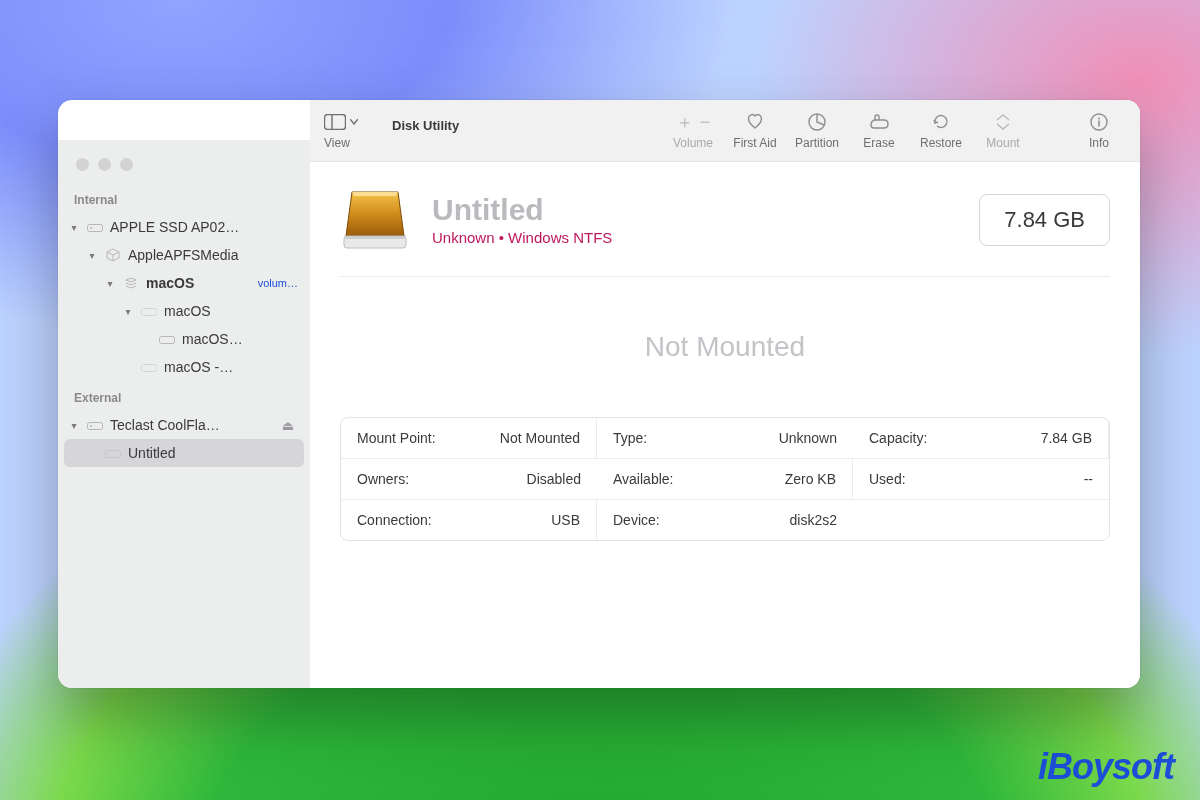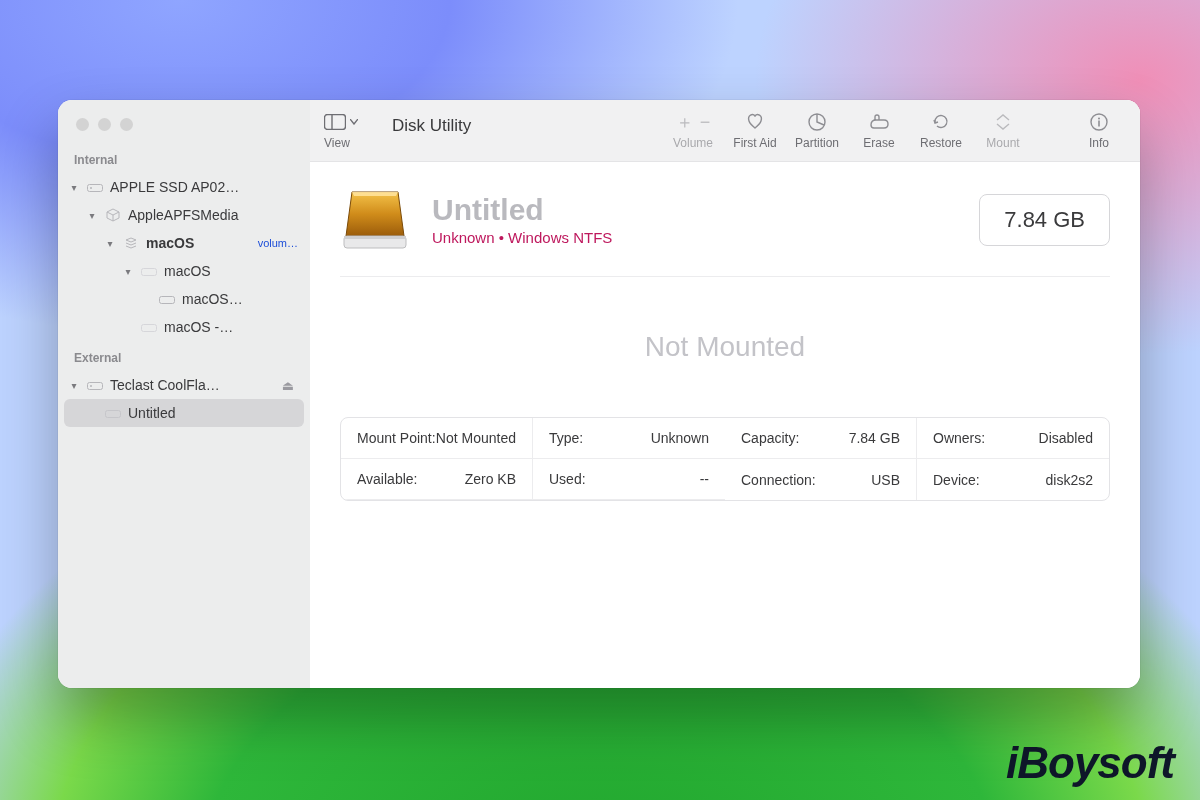--- a/index.html
+++ b/index.html
@@ -8,32 +8,32 @@
   .wallpaper {
     position: absolute; inset: 0;
     background:
       radial-gradient(900px 540px at 15% 0%, #8fa5ff 0%, #7c8dfb 30%, rgba(124,141,251,0) 62%),
       radial-gradient(700px 500px at 95% 10%, #f08fb7 0%, rgba(240,143,183,0) 55%),
       radial-gradient(1000px 700px at 50% 110%, #21a62e 0%, #2eb73a 40%, #7ad94a 55%, rgba(122,217,74,0) 70%),
       linear-gradient(#bdd3ff, #bdd3ff);
   }
   .watermark {
     position: absolute; right: 26px; bottom: 12px;
-    font-weight: 800; font-style: italic; font-size: 44px;
-    letter-spacing: -1px; color: #0f172a;
+    font-weight: 800; font-style: italic; font-size: 36px;
+    letter-spacing: -1px; color: #1d4ed8;
   }
   
   .window {
     position: absolute; left: 58px; top: 100px; width: 1082px; height: 588px;
     background: #ffffff; border-radius: 14px;
     box-shadow: 0 30px 60px rgba(0,0,0,0.30), 0 0 0 1px rgba(0,0,0,0.04);
     display: flex; overflow: hidden;
   }
   
-  .sidebar { width: 252px; background: #eceded; display: flex; flex-direction: column; }
+  .sidebar { width: 252px; background: #eceded; display: flex; flex-direction: column; margin-top: 40px; }
   .traffic { display: flex; gap: 9px; padding: 18px 0 12px 18px; }
   .traffic .dot { width: 13px; height: 13px; border-radius: 50%; background: #d3d3d3; }
   .side-section-header { font-size: 12px; color: #8a8a8e; padding: 10px 16px 6px 16px; font-weight: 600; }
   .tree { padding: 0 6px; font-size: 14px; color: #3a3a3c; }
   .row { display: flex; align-items: center; height: 28px; border-radius: 6px; padding: 0 6px; gap: 6px; white-space: nowrap; }
   .row .chev { width: 12px; display: inline-flex; justify-content: center; color: #7a7a7e; font-size: 10px; }
   .row .ic { width: 18px; display: inline-flex; justify-content: center; color: #b0b0b4; }
   .row .lbl { overflow: hidden; text-overflow: ellipsis; flex: 1; }
   .row.lvl0 { padding-left: 4px; }
   .row.lvl1 { padding-left: 22px; }
@@ -45,32 +45,32 @@
   .row.selected { background: #d6d6d8; }
   .eject { color: #9a9aa0; font-size: 13px; padding-right: 4px; }
   
   .main { flex: 1; display: flex; flex-direction: column; background: #ffffff; }
   .toolbar { height: 62px; background: #f1f1f2; border-bottom: 1px solid #e4e4e6; display: flex; align-items: center; padding: 0 14px; gap: 8px; }
   .tool { display: flex; flex-direction: column; align-items: center; gap: 3px; color: #6e6e73; min-width: 54px; }
   .tool .glyph { height: 22px; display: flex; align-items: center; justify-content: center; font-size: 18px; color: #8e8e93; }
   .tool .cap { font-size: 12px; }
   .tool.disabled { opacity: .55; }
   .tool.view { align-items: flex-start; min-width: 58px; }
-  .app-title { font-size: 17px; font-weight: 400; color: #3a3a3c; margin-left: 2px; margin-right: auto; align-self: center; padding-bottom: 14px; padding-top: 4px; }
+  .app-title { font-size: 13px; font-weight: 700; color: #3a3a3c; margin-left: 2px; margin-right: auto; align-self: center; padding-bottom: 14px; padding-top: 4px; }
   .tool-view-glyph { display:flex; align-items:center; gap:4px; }
   .tool-view-glyph svg { display:block; }
   .vol-group { display:flex; gap:6px; align-items:center; }
   .content { padding: 24px 30px 18px 30px; }
   .header-row { display: flex; align-items: center; gap: 22px; padding-bottom: 22px; border-bottom: 1px solid #ececee; }
   .drive-icon { width: 70px; height: 68px; }
   .vol-title { font-size: 30px; font-weight: 600; color: #b9b9be; line-height: 1.05; }
   .vol-sub { font-size: 15px; color: #be185d; margin-top: 4px; }
   .cap-box { margin-left: auto; border: 1px solid #d6d6d9; border-radius: 8px; padding: 12px 24px; font-size: 22px; color: #3a3a3c; }
   .status { text-align: center; font-size: 28px; color: #c3c3c8; padding: 54px 0 54px 0; font-weight: 500; }
-  .grid { display: grid; grid-template-columns: 1fr 1fr 1fr 1fr; border: 1px solid #e3e3e6; border-radius: 8px; overflow: hidden; }
+  .grid { display: grid; grid-template-columns: 1fr 1fr 1fr; border: 1px solid #e3e3e6; border-radius: 8px; overflow: hidden; }
   .cell { display: flex; justify-content: space-between; align-items: center; padding: 12px 16px; font-size: 14px; color: #3a3a3c; }
   .cell .k { color: #3a3a3c; }
   .cell .v { color: #3a3a3c; }
   .grid .cell { border-bottom: 1px solid #ececee; }
   .grid .cell:nth-child(odd) { border-right: 1px solid #ececee; }
   .grid .cell:nth-last-child(-n+2) { border-bottom: none; }
 </style>
 </head>
 <body>
 

